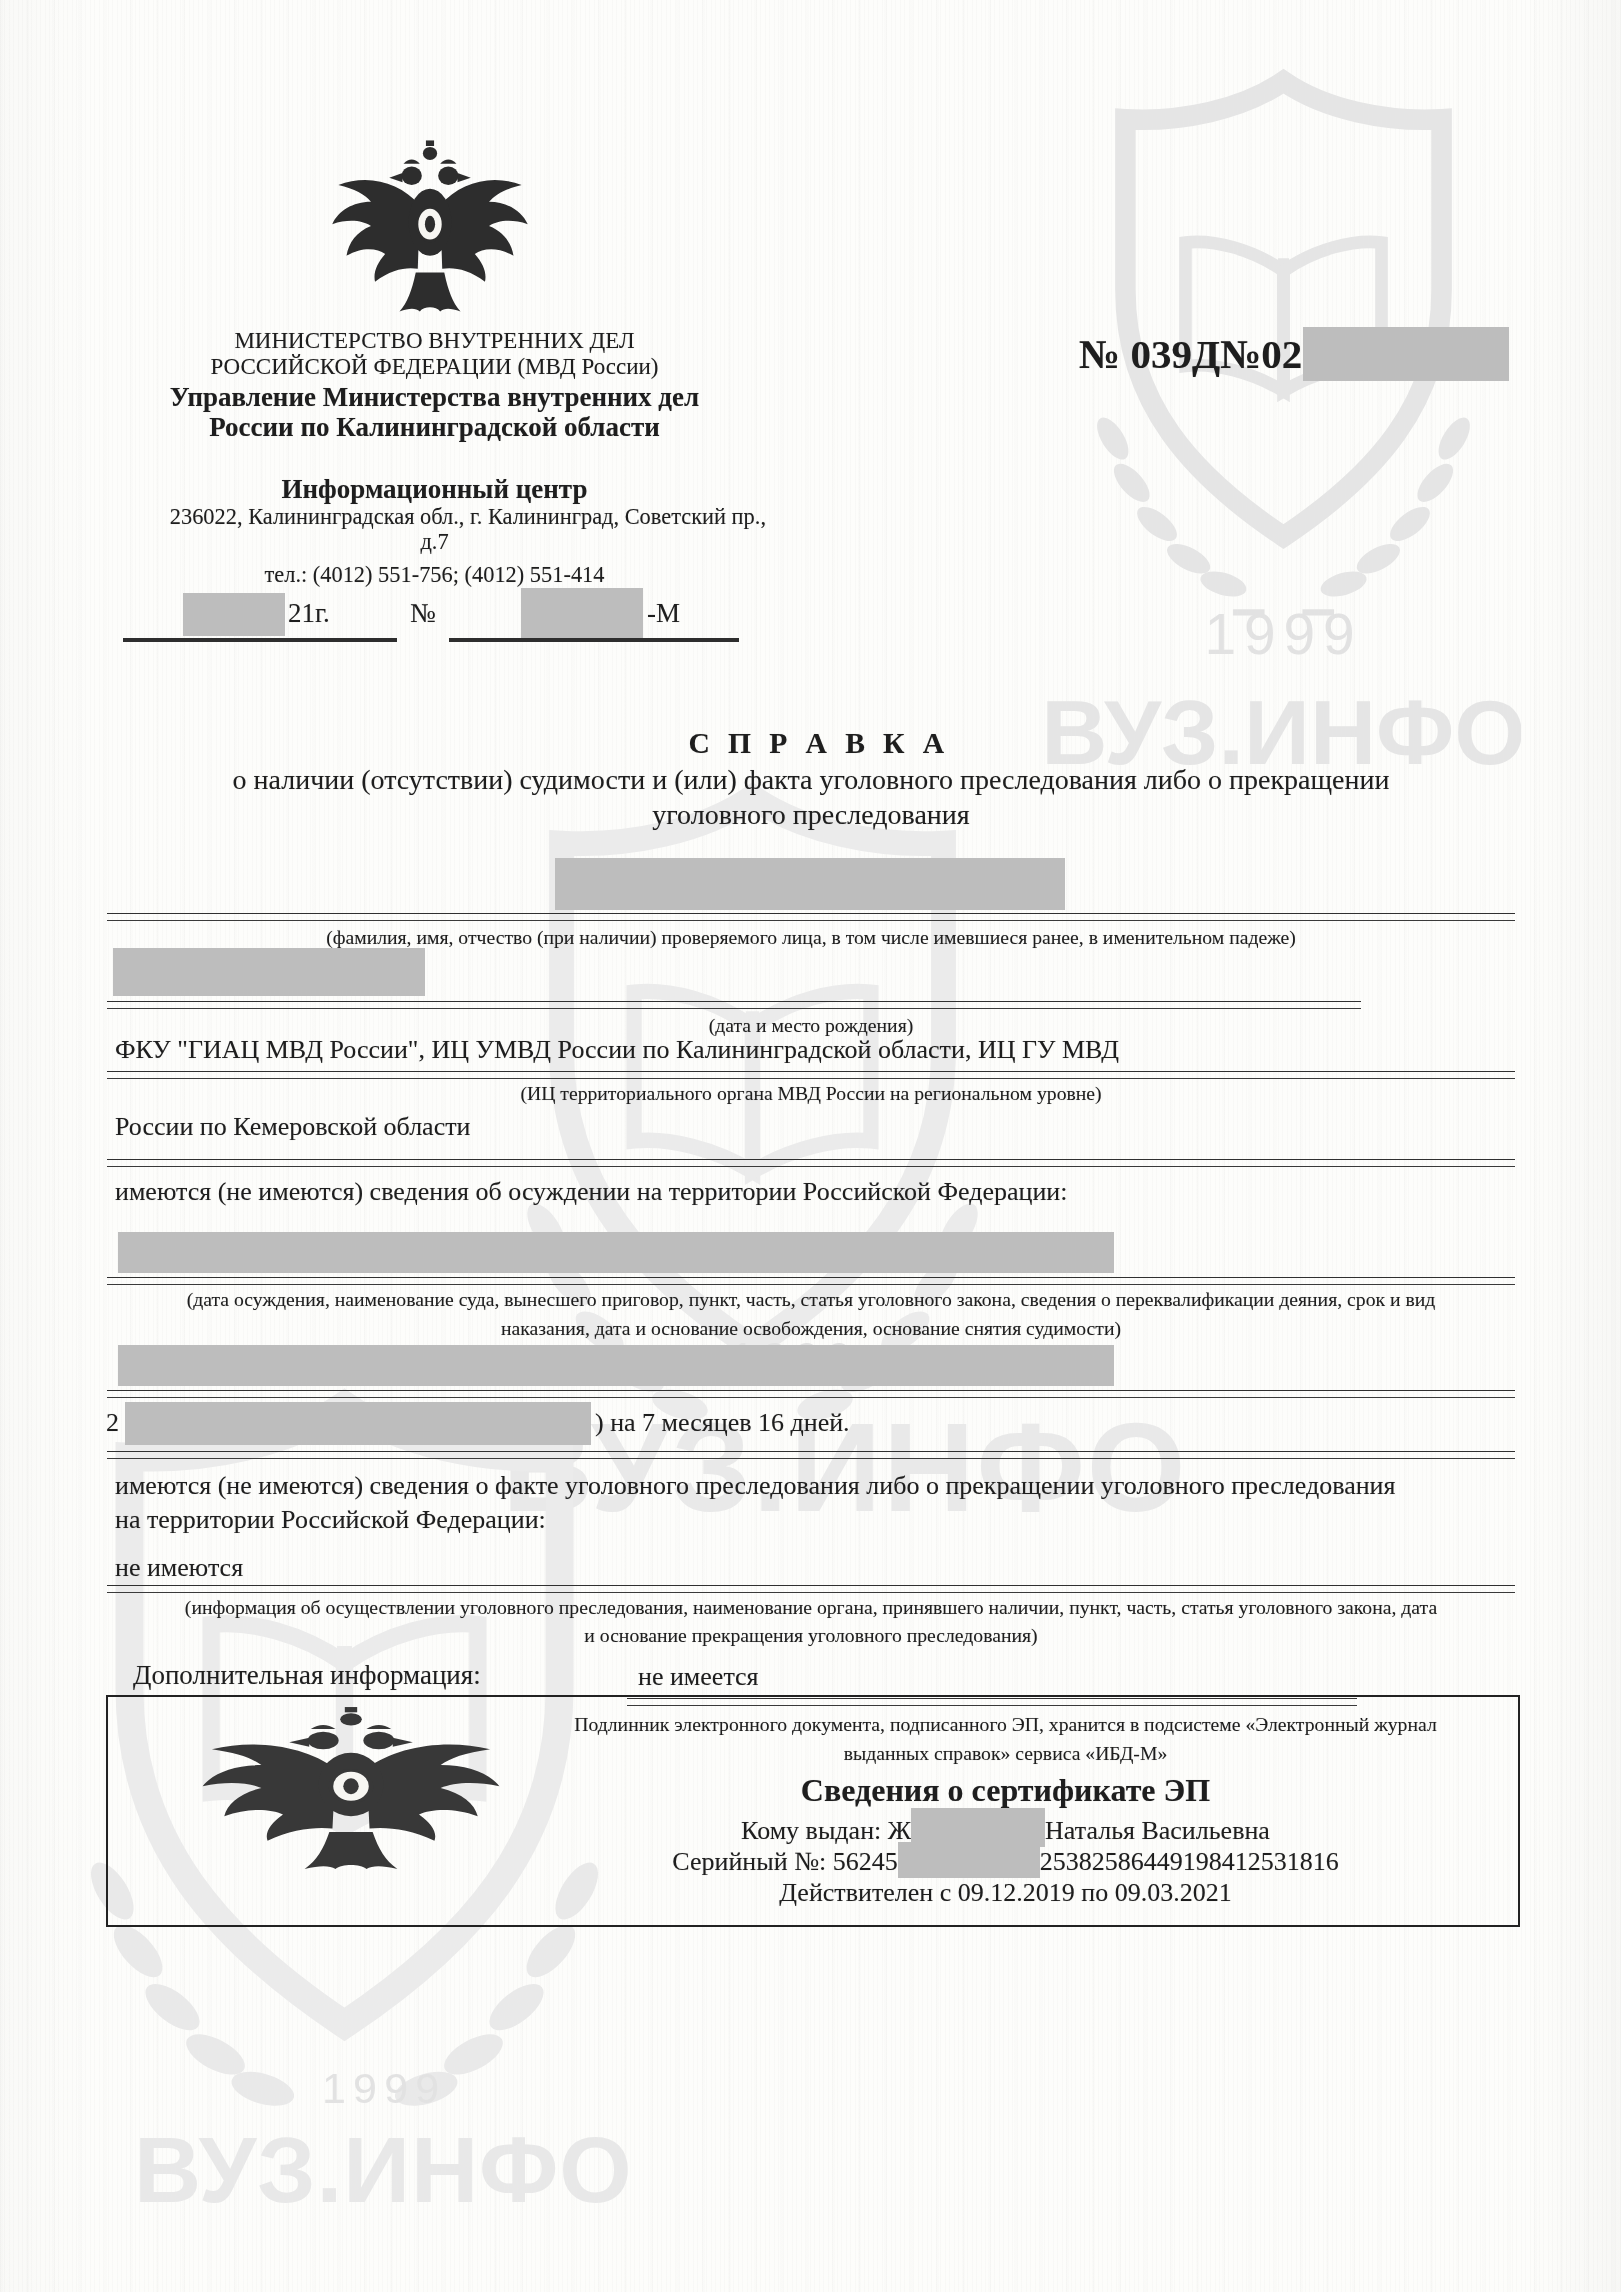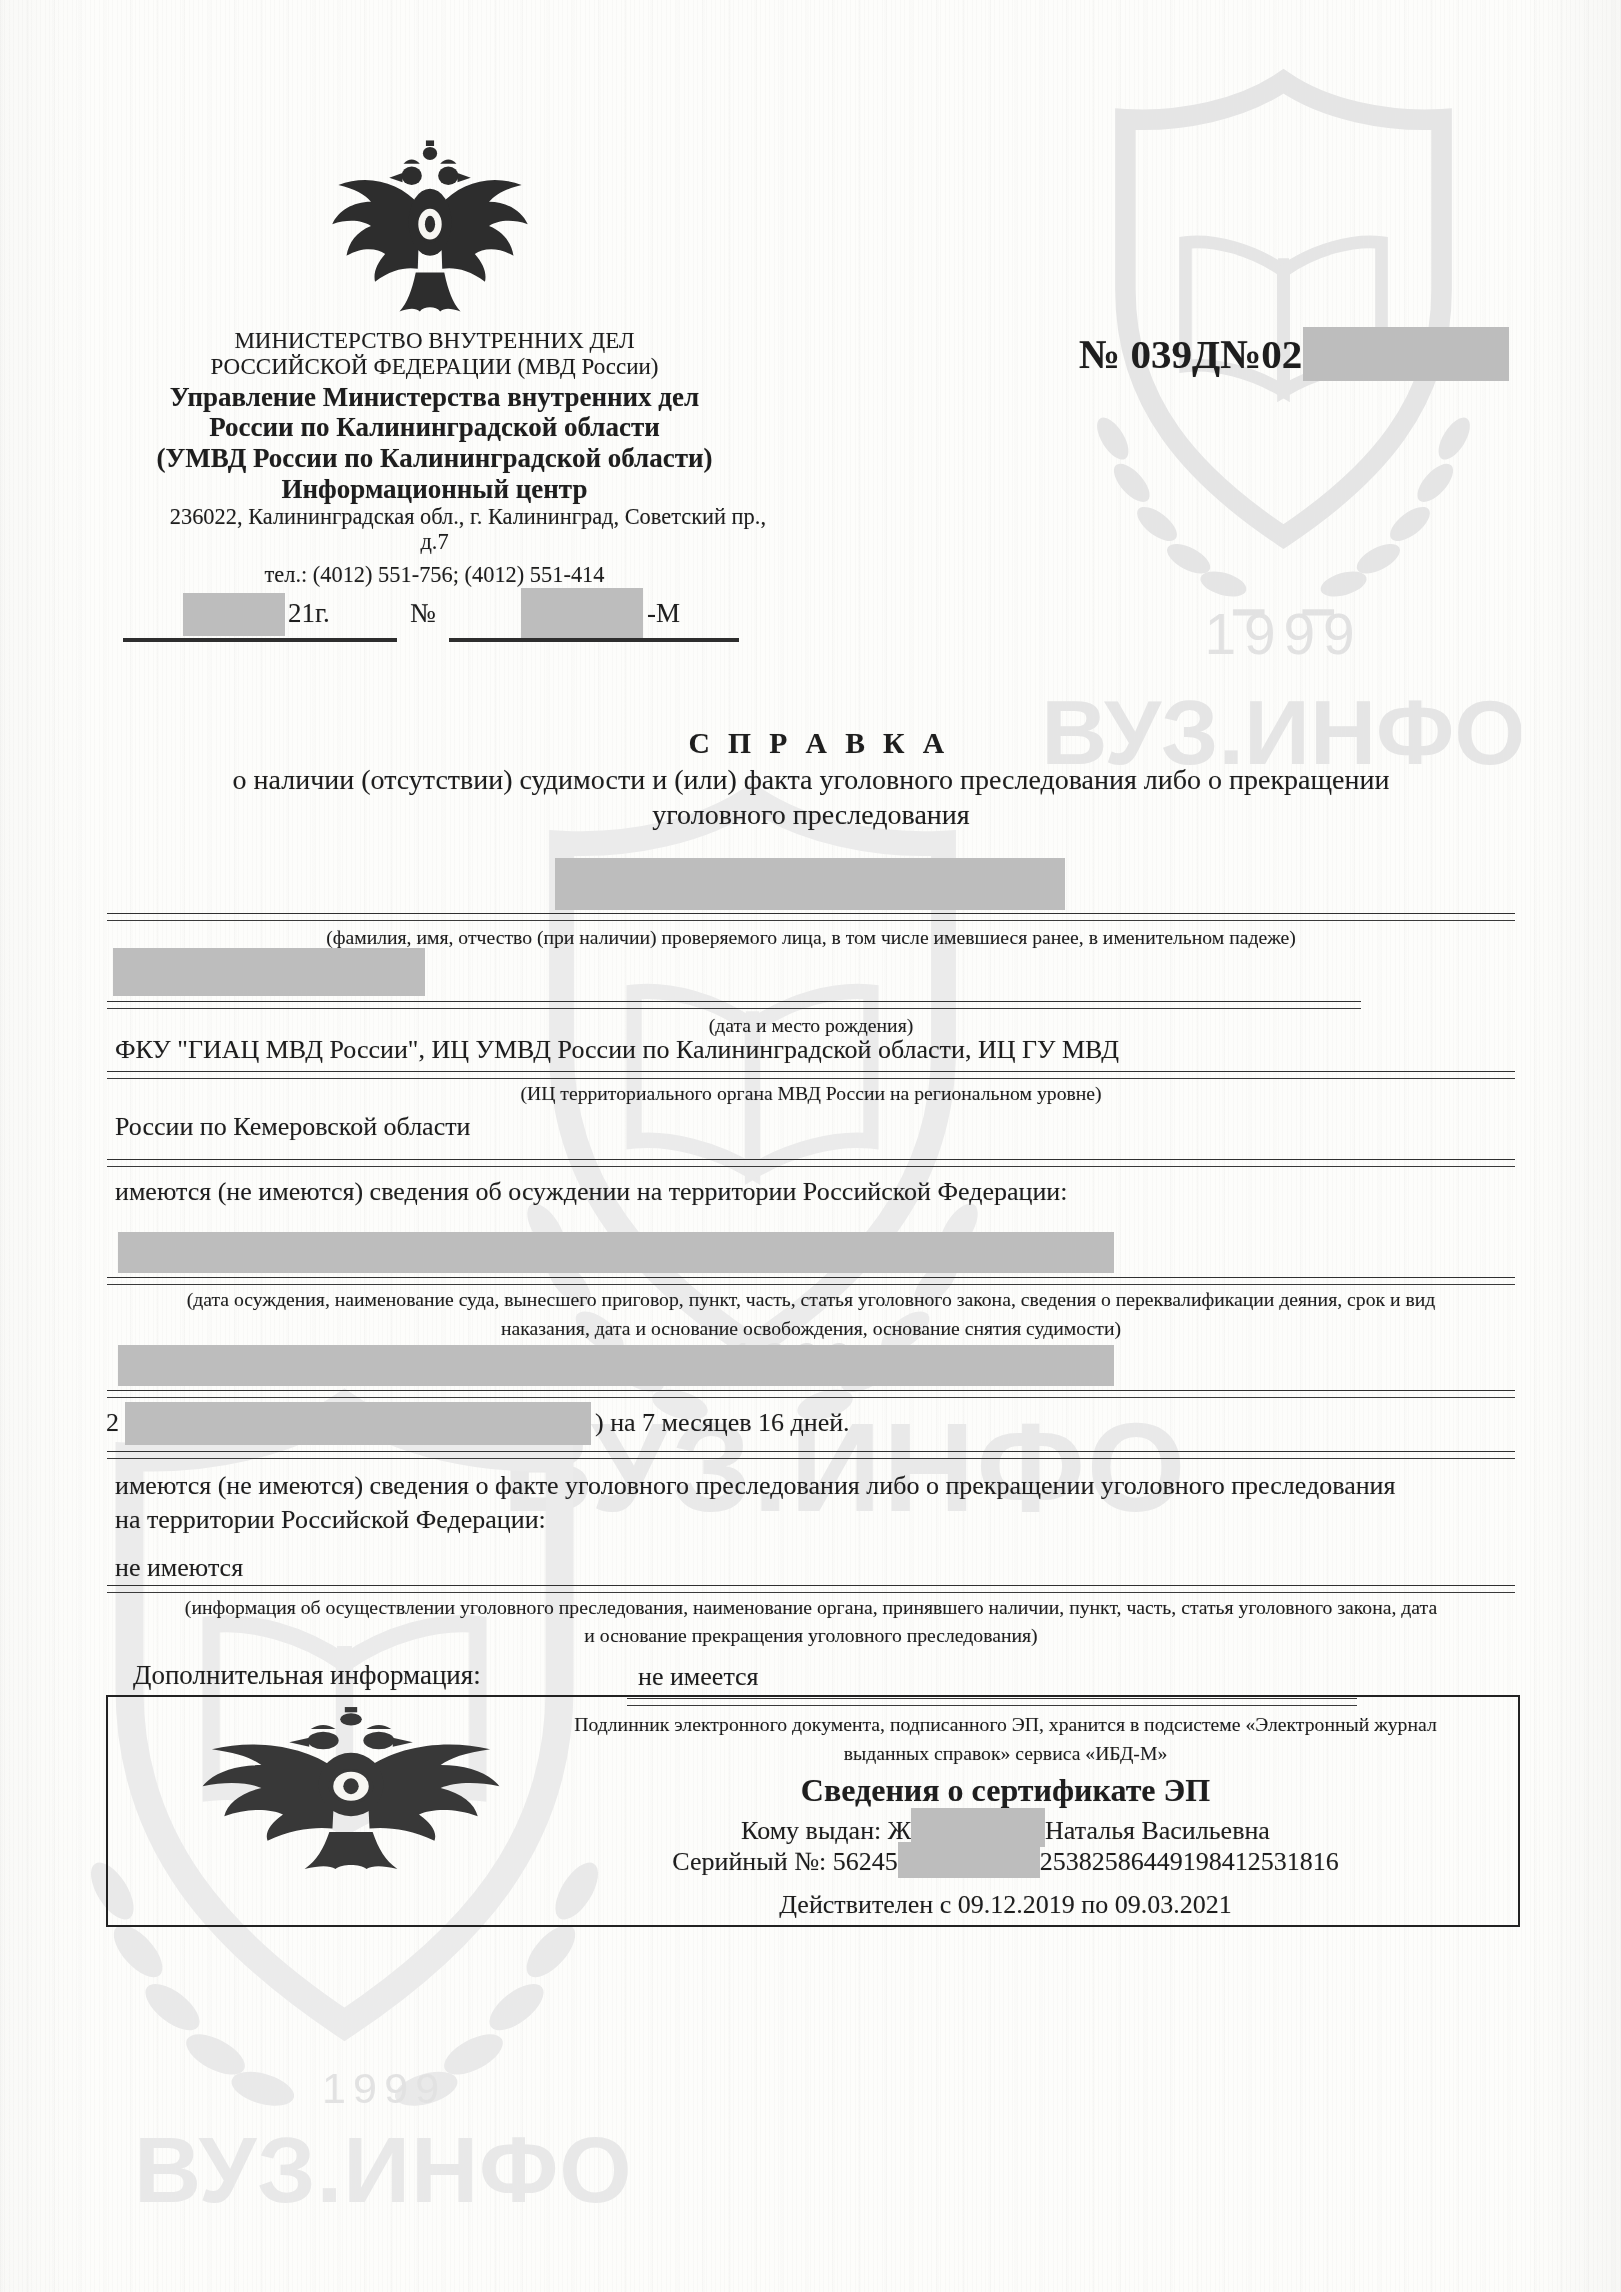--- a/index.html
+++ b/index.html
@@ -132,21 +132,20 @@
       </g>
       <ellipse cx="110" cy="98" rx="13" ry="18" fill="#f7f6f2" stroke="#2d2d2d" stroke-width="3"></ellipse>
       <ellipse cx="110" cy="98" rx="5" ry="9" fill="#2d2d2d"></ellipse>
     </svg>
   </div>
 
   <div class="center-col doc-text hline" style="top:328px;">МИНИСТЕРСТВО ВНУТРЕННИХ ДЕЛ</div>
   <div class="center-col doc-text hline" style="top:354px;">РОССИЙСКОЙ ФЕДЕРАЦИИ (МВД России)</div>
   <div class="center-col doc-text hbold" style="top:382px;">Управление Министерства внутренних дел</div>
   <div class="center-col doc-text hbold" style="top:412px;">России по Калининградской области</div>
-  <div class="center-col doc-text hbold" style="top:443px;">(УМВД России по Калининградской области)</div>
   <div class="center-col doc-text hbold" style="top:474px;">Информационный центр</div>
   <div class="center-col doc-text haddr" style="top:504px;text-align:right;">236022, Калининградская обл., г. Калининград, Советский пр.,</div>
   <div class="center-col doc-text haddr" style="top:529px;">д.7</div>
   <div class="center-col doc-text haddr" style="top:562px;">тел.: (4012) 551-756; (4012) 551-414</div>
 
   <div class="docnum doc-text">№ 039Д№022</div>
   <div class="redact" style="left:1303px;top:327px;width:206px;height:54px;"></div>
 
   <div class="redact" style="left:183px;top:593px;width:102px;height:43px;"></div>
   <div class="abs doc-text body30" style="left:288px;top:598px;">21г.</div>
@@ -219,18 +218,18 @@
         <ellipse cx="110" cy="98" rx="5" ry="9" fill="#383838"></ellipse>
       </svg>
     </div>
 
     <div class="cert-text">
       <div class="cert-small doc-text" style="top:16px;white-space:nowrap;">Подлинник электронного документа, подписанного ЭП, хранится в подсистеме «Электронный журнал</div>
       <div class="cert-small doc-text" style="top:45px;">выданных справок» сервиса «ИБД-М»</div>
       <div class="cert-heading doc-text" style="top:75px;">Сведения о сертификате ЭП</div>
       <div class="cert-line doc-text" style="top:111px;"><span>Кому выдан: Ж</span><span class="redact-inline" style="width:134px;height:39px;"></span><span>Наталья Васильевна</span></div>
       <div class="cert-line doc-text" style="top:145px;"><span>Серийный №: 56245</span><span class="redact-inline" style="width:142px;height:36px;"></span><span>25382586449198412531816</span></div>
-      <div class="cert-line doc-text" style="top:181px;margin-top:12px;">Действителен с 09.12.2019 по 09.03.2021</div>
+      <div class="cert-line doc-text" style="top:181px;">Действителен с 09.12.2019 по 09.03.2021</div>
     </div>
   </div>
 
 </div>
 
 
 </body></html>

